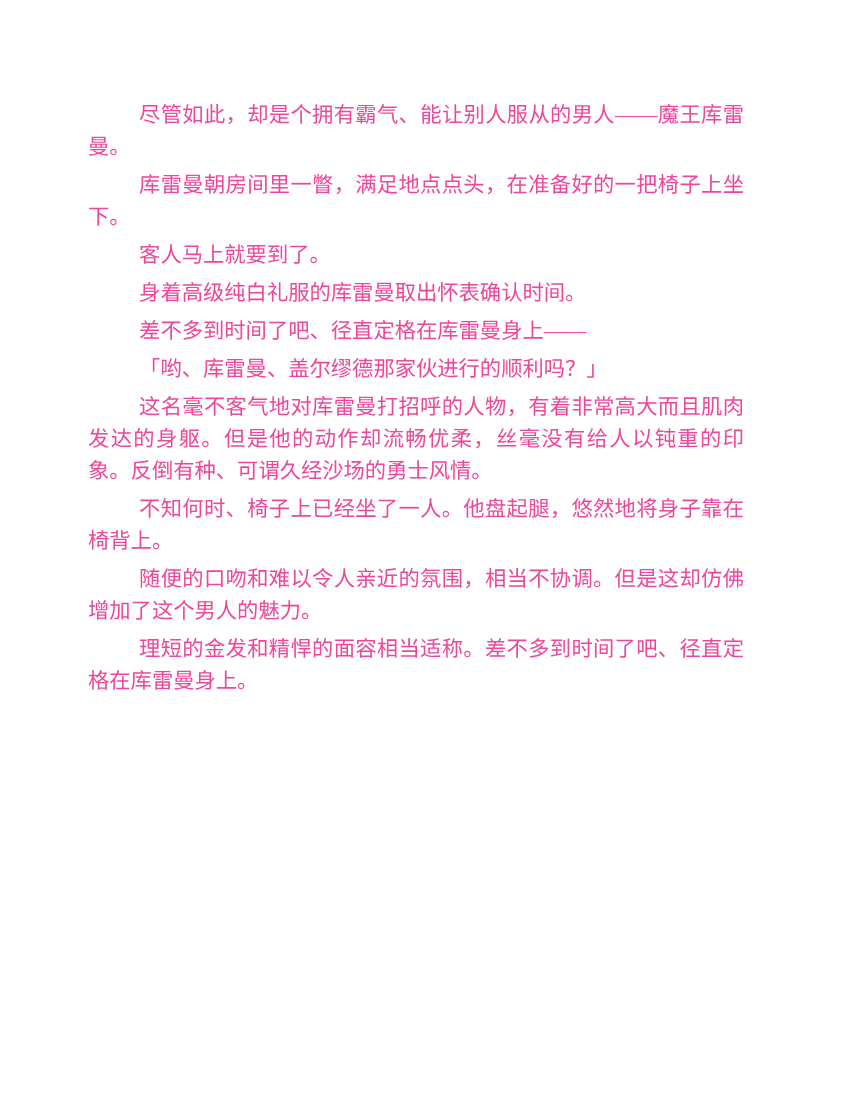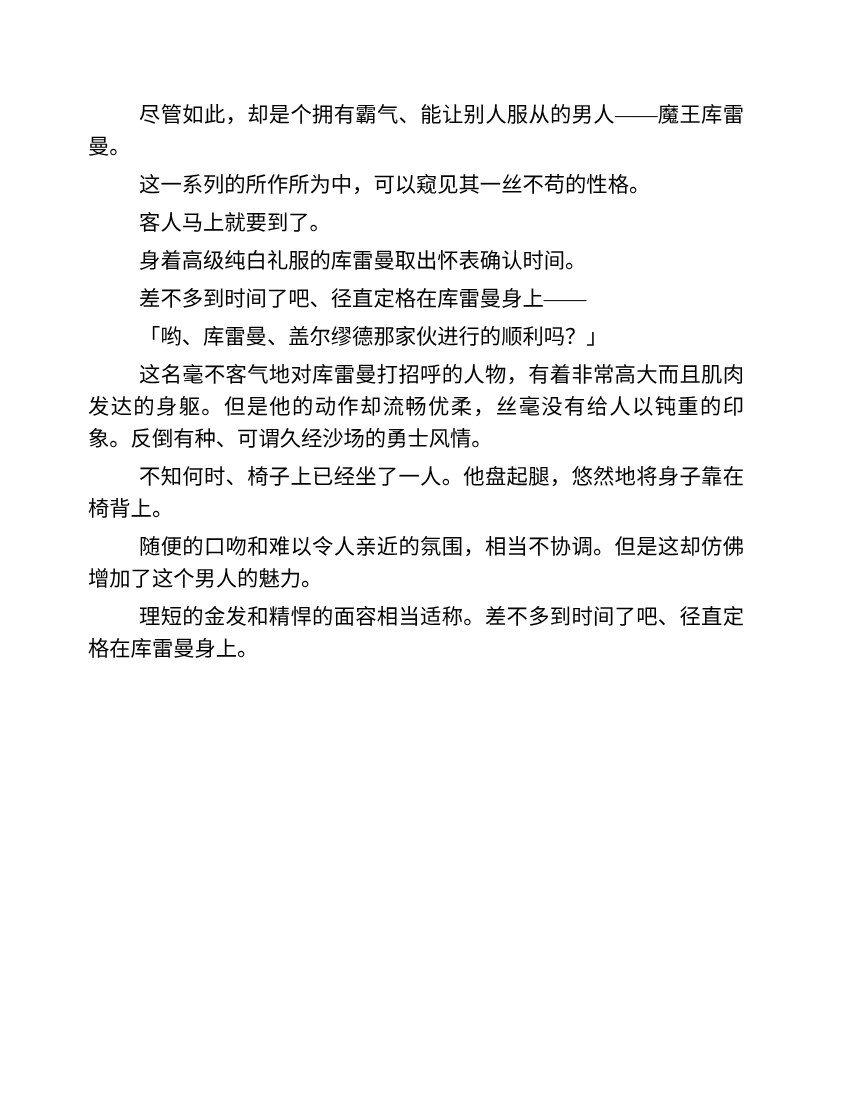--- a/index.html
+++ b/index.html
@@ -15,38 +15,38 @@
     overflow: hidden;
   }
   .text-block {
     position: absolute;
     left: 88px;
     top: 99px;
     width: 656px;
     font-family: "Liberation Serif", "DejaVu Serif", serif;
     font-size: 21.3px;
     line-height: 32px;
-    color: #000000;
+    color: #ec4899;
     text-align: justify;
     letter-spacing: 0;
   }
   .text-block p {
     margin: 0 0 6px 0;
     padding: 0;
     text-indent: 2.4em;
     word-break: break-all;
   }
 </style>
 </head>
 <body>
 
 <div class="page" lang="zh-CN">
   <div class="text-block">
     <p>尽管如此，却是个拥有霸气、能让别人服从的男人——魔王库雷曼。</p>
-    <p>这一系列的所作所为中，可以窥见其一丝不苟的性格。</p>
+    <p>库雷曼朝房间里一瞥，满足地点点头，在准备好的一把椅子上坐下。</p>
     <p>客人马上就要到了。</p>
     <p>身着高级纯白礼服的库雷曼取出怀表确认时间。</p>
     <p>差不多到时间了吧、径直定格在库雷曼身上——</p>
     <p>「哟、库雷曼、盖尔缪德那家伙进行的顺利吗？」</p>
     <p>这名毫不客气地对库雷曼打招呼的人物，有着非常高大而且肌肉发达的身躯。但是他的动作却流畅优柔，丝毫没有给人以钝重的印象。反倒有种、可谓久经沙场的勇士风情。</p>
     <p>不知何时、椅子上已经坐了一人。他盘起腿，悠然地将身子靠在椅背上。</p>
     <p>随便的口吻和难以令人亲近的氛围，相当不协调。但是这却仿佛增加了这个男人的魅力。</p>
     <p>理短的金发和精悍的面容相当适称。差不多到时间了吧、径直定格在库雷曼身上。</p>
   </div>
 </div>

